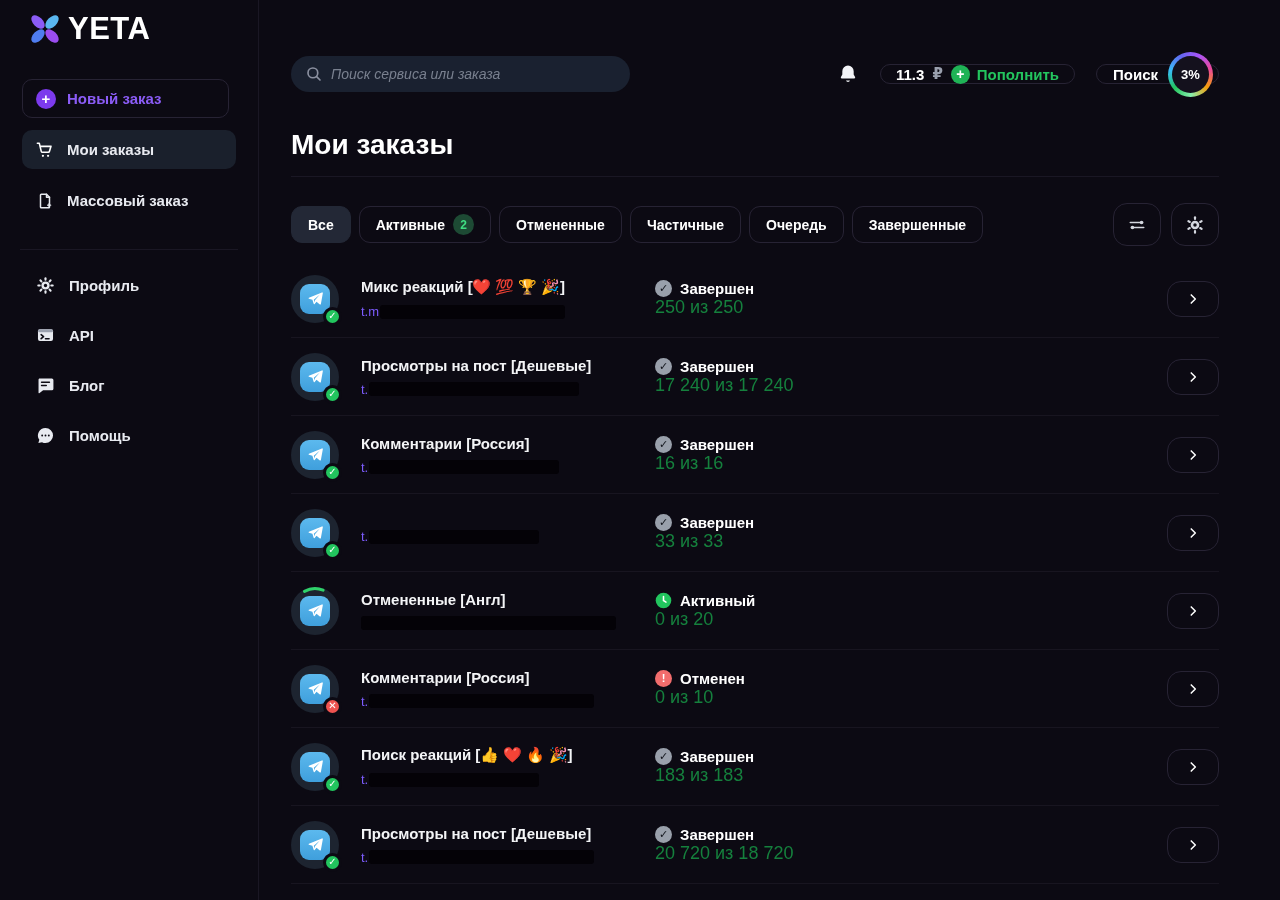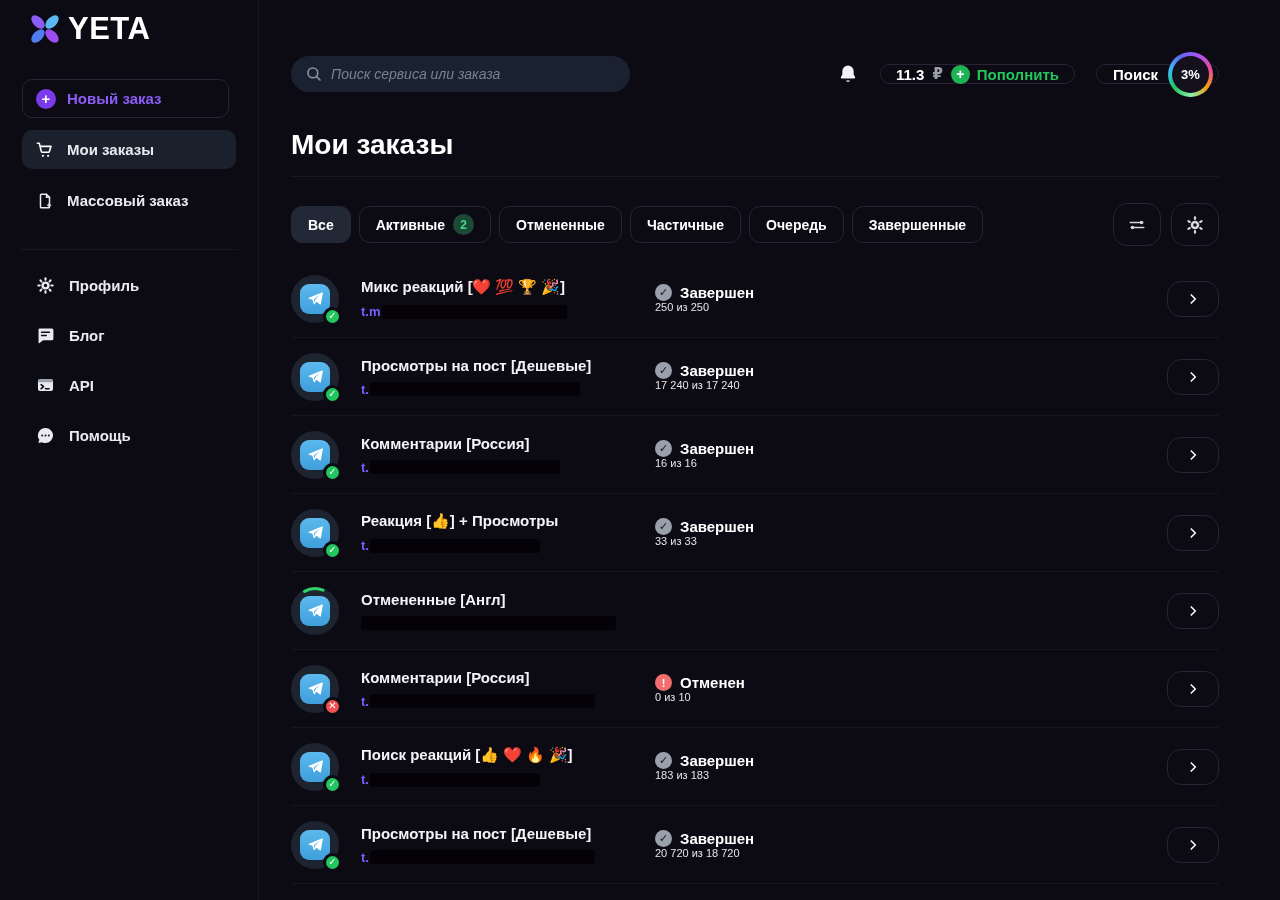--- a/index.html
+++ b/index.html
@@ -118,33 +118,33 @@
     align-items:center; justify-content:center; color:#fff; font-size:10px; font-weight:700; line-height:1;
   }
   .tg-badge.ok { background:#22c55e; }
   .tg-badge.x  { background:#ef5350; }
   .status-completed .tg-badge.ok { display:flex; }
   .status-cancelled .tg-badge.x  { display:flex; }
 
   .order-info { width:294px; flex:0 0 294px; }
   .order-title { font-size:15px; font-weight:700; color:#f3f4f6; }
   .order-link { margin-top:8px; display:flex; align-items:center; }
-  .link-prefix { color:#7d5cff; font-size:13px; font-weight:700; margin-right:1px; }
+  .link-prefix { color:#7d5cff; font-size:13px; font-weight:400; margin-right:1px; }
   .link-mask { height:14px; background:#040207; border-radius:3px; }
 
   .order-status { width:300px; }
   .status-line { display:flex; align-items:center; gap:8px; font-size:15px; font-weight:700; color:#fff; }
   .st-ico { display:none; width:17px; height:17px; border-radius:50%;
     align-items:center; justify-content:center; flex:0 0 17px; }
   .st-ico.completed { background:#99a0ab; color:#11141b; font-size:11px; font-weight:700; }
   .st-ico.cancelled { background:#f26d6d; color:#fff; font-size:11px; font-weight:700; }
   .status-completed .st-ico.completed { display:flex; }
   .status-active    .st-ico.active    { display:flex; }
   .status-cancelled .st-ico.cancelled { display:flex; }
-  .order-count { font-size:11px; color:#e5e5e5; }
+  .order-count { font-size:18px; color:#15803d; }
 
   .chevron-btn {
     margin-left:auto; width:52px; height:36px; border:1px solid #272334; border-radius:14px;
     background:transparent; display:flex; align-items:center; justify-content:center; cursor:pointer;
   }
 </style>
 </head>
 <body>
 
 <div class="app">
@@ -207,36 +207,36 @@
               <rect x="10.7" y="1.6" width="2.6" height="4.4" rx="1.2" transform="rotate(315 12 12)"></rect>
             </g>
             <circle cx="12" cy="12" r="2.1" fill="#0c0a13"></circle>
           </svg>
         </span>
         <span>Профиль</span>
       </div>
       <div class="side-link">
         <span class="icon-16">
           <svg width="19" height="19" viewBox="0 0 24 24">
-            <path d="M4 3h16a2 2 0 0 1 2 2v11a2 2 0 0 1-2 2H9l-4.5 3.6A.8.8 0 0 1 3.2 21V5a2 2 0 0 1 .8-2z" fill="#e8eaf0"></path>
-            <path d="M7 8h10M7 12h6" stroke="#0c0a13" stroke-width="1.8" stroke-linecap="round"></path>
-          </svg>
-        </span>
-        <span>Блог</span>
-      </div>
-      <div class="side-link">
-        <span class="icon-16">
-          <svg width="19" height="19" viewBox="0 0 24 24">
             <rect x="2.5" y="4" width="19" height="15" rx="2.5" fill="#e8eaf0"></rect>
             <rect x="2.5" y="4" width="19" height="4" rx="2" fill="#9aa0ae"></rect>
             <path d="M6.5 11l3 2.5-3 2.5" stroke="#0c0a13" stroke-width="2" fill="none" stroke-linecap="round" stroke-linejoin="round"></path>
             <path d="M12 16h4.5" stroke="#0c0a13" stroke-width="2" stroke-linecap="round"></path>
           </svg>
         </span>
         <span>API</span>
+      </div>
+      <div class="side-link">
+        <span class="icon-16">
+          <svg width="19" height="19" viewBox="0 0 24 24">
+            <path d="M4 3h16a2 2 0 0 1 2 2v11a2 2 0 0 1-2 2H9l-4.5 3.6A.8.8 0 0 1 3.2 21V5a2 2 0 0 1 .8-2z" fill="#e8eaf0"></path>
+            <path d="M7 8h10M7 12h6" stroke="#0c0a13" stroke-width="1.8" stroke-linecap="round"></path>
+          </svg>
+        </span>
+        <span>Блог</span>
       </div>
       <div class="side-link">
         <span class="icon-16">
           <svg width="19" height="19" viewBox="0 0 24 24">
             <path d="M12 2.5a9.5 9.5 0 0 1 9.5 9.5 9.5 9.5 0 0 1-9.5 9.5c-1.6 0-3.1-.4-4.4-1.1L3 21.5l1.2-4A9.5 9.5 0 0 1 12 2.5z" fill="#e8eaf0"></path>
             <circle cx="7.8" cy="12" r="1.2" fill="#0c0a13"></circle>
             <circle cx="12" cy="12" r="1.2" fill="#0c0a13"></circle>
             <circle cx="16.2" cy="12" r="1.2" fill="#0c0a13"></circle>
           </svg>
         </span>
@@ -470,21 +470,20 @@
             <path d="M21.9 3.3L2.7 10.8c-.7.3-.6 1.2.1 1.4l4.8 1.5 1.8 5.8c.2.7 1 .8 1.4.3l2.6-3.1 4.8 3.6c.5.4 1.3.1 1.4-.6l2.8-15.3c.1-.7-.5-1.3-1.2-1.1zM9.6 13.9l8.5-7.6-6.9 8.2-.2 3.1-1.4-3.7z"></path>
           </svg>
         </div>
       </div>
 
       <span class="tg-badge ok">✓</span>
 
     </div>
 
     <div class="order-info">
-      <div class="order-title">Реакция [👍] + Просмотры</div>
       <div class="order-link">
         <span class="link-prefix">t.</span>
         <span class="link-mask" style="width: 170px;"></span>
       </div>
     </div>
 
     <div class="order-status">
       <div class="status-line">
         <span class="st-ico completed">✓</span>
 
@@ -517,20 +516,34 @@
     </div>
 
     <div class="order-info">
       <div class="order-title">Отмененные [Англ]</div>
       <div class="order-link">
 
         <span class="link-mask" style="width: 255px;"></span>
       </div>
     </div>
 
+    <div class="order-status">
+      <div class="status-line">
+
+        <span class="st-ico active">
+          <svg width="17" height="17" viewBox="0 0 24 24">
+            <circle cx="12" cy="12" r="11" fill="#22c55e"></circle>
+            <path d="M12 6.5V12l3.5 2.2" stroke="#fff" stroke-width="2.2" fill="none" stroke-linecap="round"></path>
+          </svg>
+        </span>
+
+        <span>Активный</span>
+      </div>
+      <div class="order-count">0 из 20</div>
+    </div>
 
     <button class="chevron-btn">
       <span style="display:flex">
         <svg width="14" height="14" viewBox="0 0 24 24" fill="none" stroke="#fff" stroke-width="2.6" stroke-linecap="round" stroke-linejoin="round">
           <path d="M9 5l7 7-7 7"></path>
         </svg>
       </span>
     </button>
   </div>
         <div class="order-row status-cancelled">

